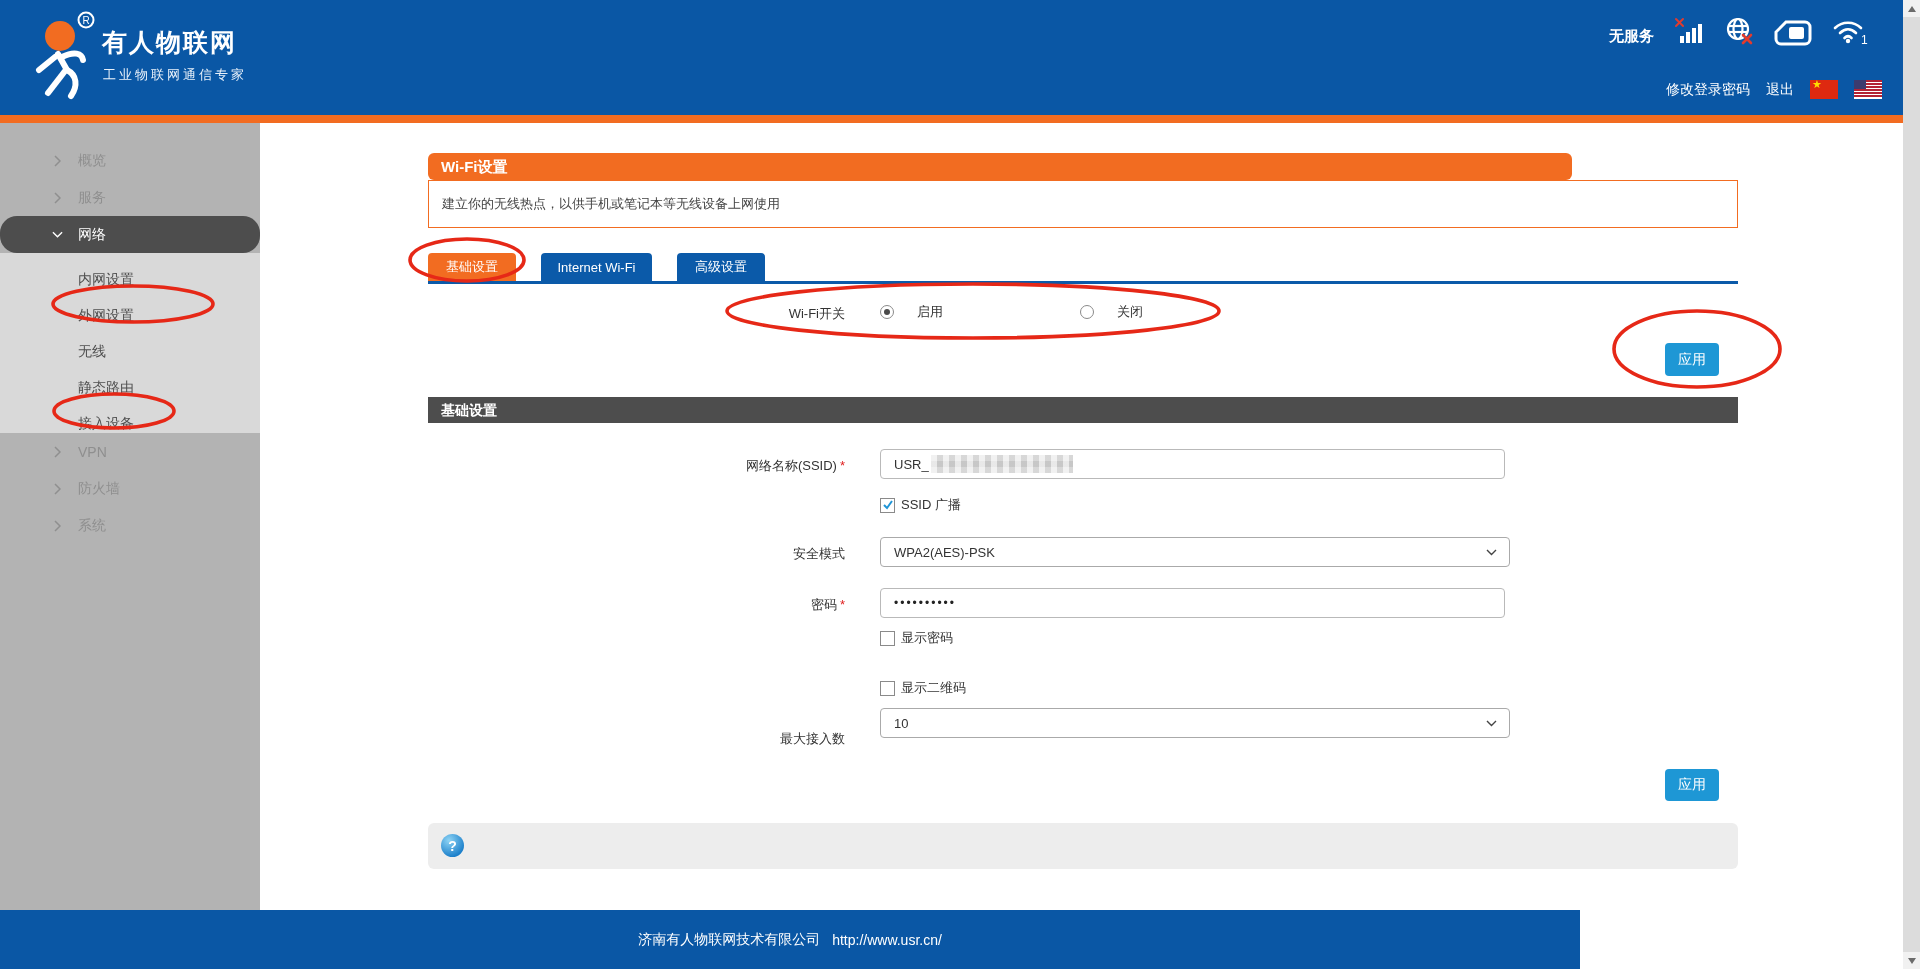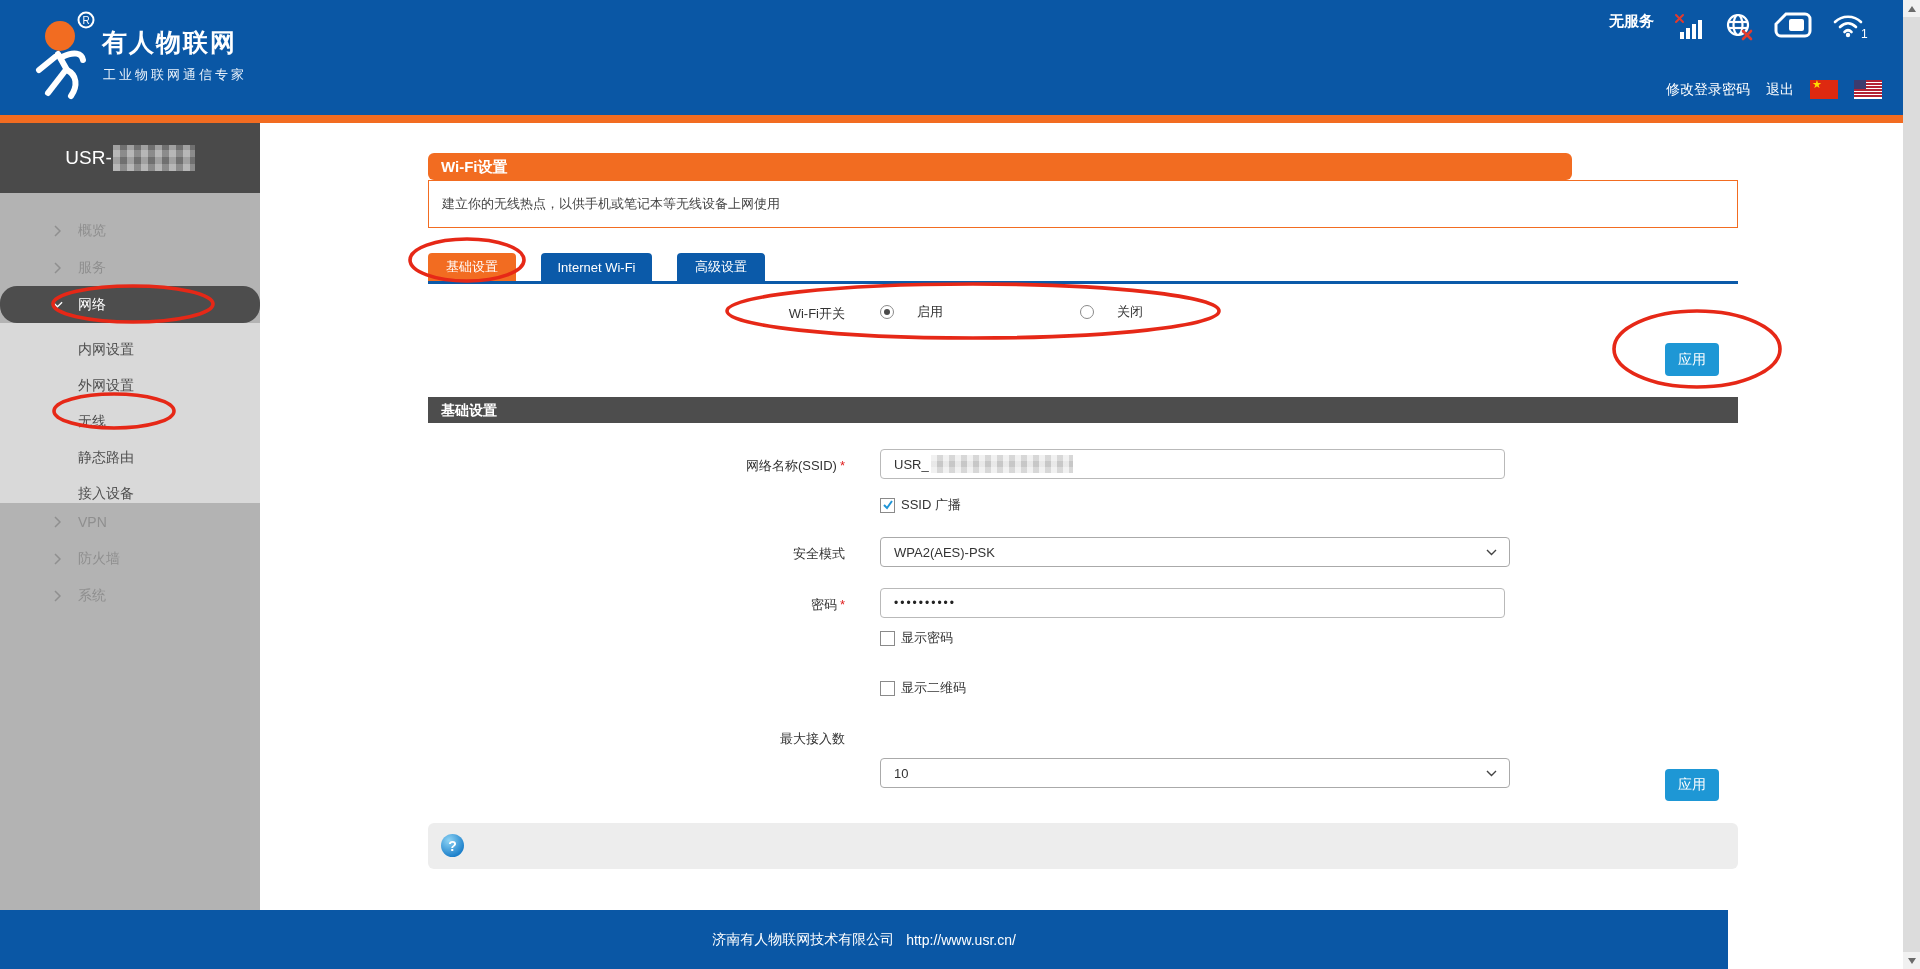--- a/index.html
+++ b/index.html
@@ -5,21 +5,21 @@
   * { margin:0; padding:0; box-sizing:border-box; }
   html,body { width:1920px; height:969px; overflow:hidden; background:#fff;
     font-family:"Liberation Sans", sans-serif; }
   .page { position:relative; width:1920px; height:969px; background:#fff; overflow:hidden; }
 
   
   .header { position:absolute; left:0; top:0; width:1920px; height:115px; background:#0a57a5; }
   .logo { position:absolute; left:20px; top:8px; width:78px; height:96px; }
   .brand-title { position:absolute; left:102px; top:26px; color:#fff; font-size:25px; font-weight:bold; letter-spacing:2px; }
   .brand-sub { position:absolute; left:103px; top:66px; color:#e9f1fa; font-size:13px; letter-spacing:3px; }
-  .header-status { position:absolute; right:52px; top:12px; display:flex; align-items:flex-start; gap:20px; height:34px; }
+  .header-status { position:absolute; right:52px; top:12px; display:flex; align-items:flex-end; gap:20px; height:34px; }
   .no-service { color:#fff; font-size:15px; font-weight:bold; }
   .header-links { position:absolute; right:38px; top:80px; display:flex; align-items:center; gap:16px; }
   .header-link { color:#fff; font-size:14px; cursor:pointer; }
   .flag { width:28px; height:19px; display:inline-block; position:relative; }
   .flag-cn { background:#de2910; }
   .flag-cn .star { position:absolute; left:2px; top:-2px; color:#ffde00; font-size:11px; }
   .flag-us { background:repeating-linear-gradient(180deg,#b22234 0 1.6px,#fff 1.6px 3.1px); }
   .flag-us .canton { position:absolute; left:0; top:0; width:12px; height:9px; background:#3c3b6e; }
 
   .orange-strip { position:absolute; left:0; top:115px; width:1920px; height:8px; background:#f26c21; }
@@ -79,21 +79,21 @@
 
   .check-row { position:absolute; left:880px; display:flex; align-items:center; gap:6px; color:#333; font-size:13px; cursor:pointer; }
   .checkbox { width:15px; height:15px; border:1px solid #8a8a8a; background:#fff; display:inline-flex; align-items:center; justify-content:center; }
 
   .help-panel { position:absolute; left:428px; top:823px; width:1310px; height:46px; background:#ededed; border-radius:6px; }
   .help-icon { position:absolute; left:13px; top:11px; width:23px; height:23px; border-radius:50%;
      background:radial-gradient(circle at 35% 28%, #8ed4f5, #1b7fca 75%); color:#fff; font-size:14px; font-weight:bold;
      display:flex; align-items:center; justify-content:center; cursor:pointer; }
 
   
-  .footer { position:absolute; left:0; top:910px; width:1728px; height:59px; background:#0a57a5;
+  .footer { position:absolute; left:0; top:910px; width:1580px; height:59px; background:#0a57a5;
      display:flex; align-items:center; justify-content:center; gap:12px; color:#fff; font-size:14px; }
   .footer a { color:#fff; text-decoration:none; }
 
   
   .scrollbar { position:absolute; right:0; top:0; width:17px; height:969px; background:#f1f1f1; }
   .sb-btn { position:absolute; left:0; width:17px; height:17px; display:flex; align-items:center; justify-content:center; cursor:pointer; }
   .sb-up { top:0; } .sb-down { bottom:0; }
   .tri-up { width:0; height:0; border-left:4px solid transparent; border-right:4px solid transparent; border-bottom:6px solid #6b6b6b; }
   .tri-down { width:0; height:0; border-left:4px solid transparent; border-right:4px solid transparent; border-top:6px solid #6b6b6b; }
   .sb-thumb { position:absolute; left:0; top:17px; width:17px; height:935px; background:#dcdcdc; cursor:pointer; }
@@ -170,24 +170,20 @@
         </span>
       <span class="flag flag-us">
           <span class="canton"></span>
         </span>
     </div>
   </div>
 
   <div class="orange-strip"></div>
 
   <div class="sidebar">
-    <div class="sidebar-title">
-      <span>USR-</span>
-        <span class="mosaic-title"></span>
-    </div>
     <div class="menu">
       <div class="menu-row">
         <span class="chev">
             <svg width="7" height="12" viewBox="0 0 7 12">
               <path d="M1 1 L6 6 L1 11" stroke="currentColor" stroke-width="1.5" fill="none"></path>
             </svg>
           </span>
         <span>概览</span>
       </div>
       <div class="menu-row">
@@ -308,21 +304,21 @@
     <span class="checkbox"></span>
     <span>显示密码</span>
   </label>
 
   <label class="check-row" style="top:679px;">
     <span class="checkbox"></span>
     <span>显示二维码</span>
   </label>
 
   <div class="field-label" style="top:730px;"><span>最大接入数</span></div>
-  <div class="select" style="top:758px;">
+  <div class="select" style="top:708px;">
     <span class="grow">10</span>
     <svg width="11" height="7" viewBox="0 0 11 7">
         <path d="M1 1 L5.5 5.5 L10 1" stroke="#444" stroke-width="1.4" fill="none"></path>
       </svg>
   </div>
 
   <button class="btn-apply" style="left:1665px; top:769px; height:32px;">应用</button>
 
   <div class="help-panel">
     <div class="help-icon">?</div>

